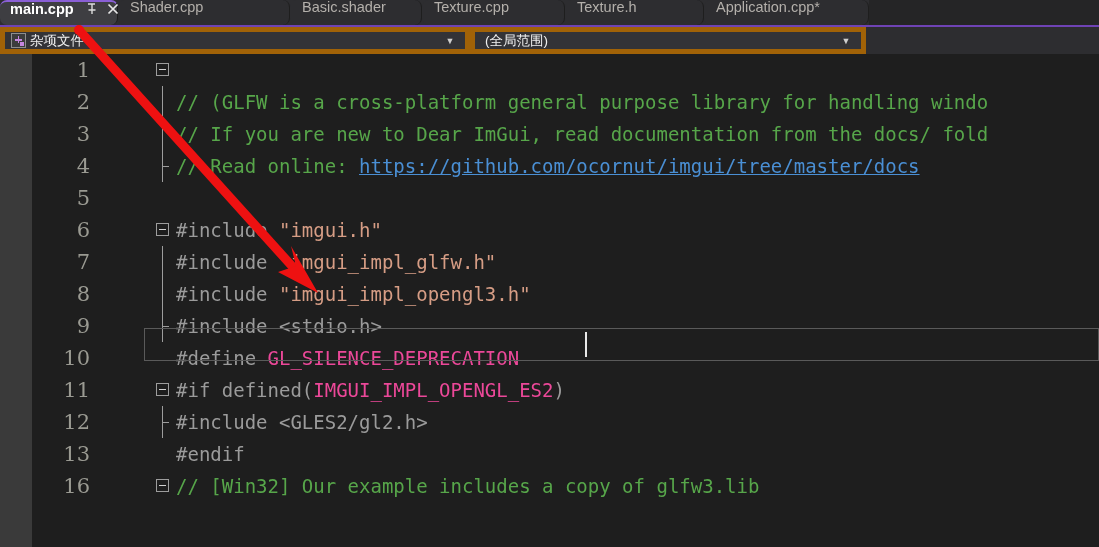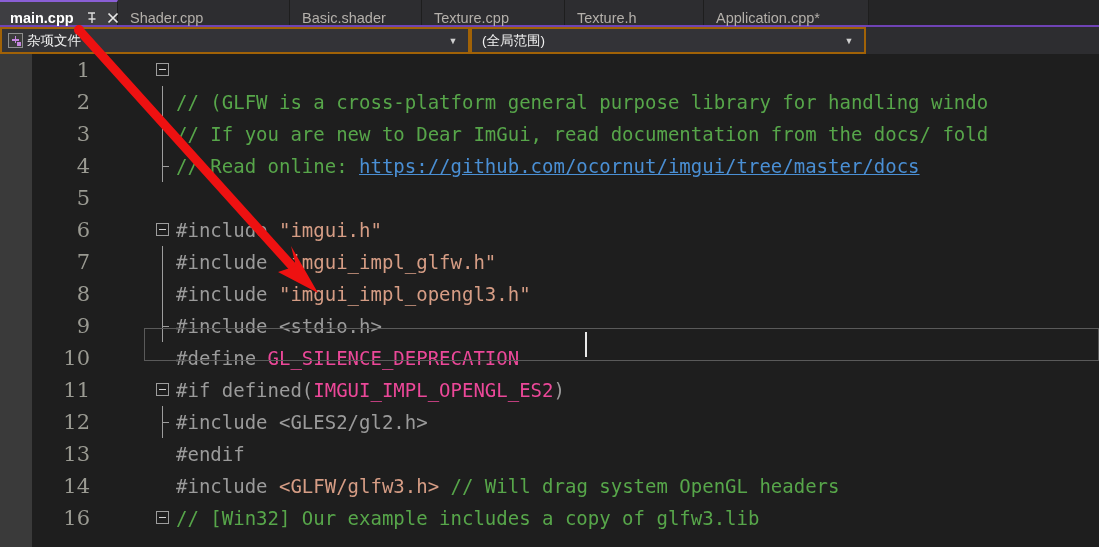--- a/index.html
+++ b/index.html
@@ -22,29 +22,30 @@
     width: 1099px;
     height: 27px;
     background: #2d2d30;
     display: flex;
     align-items: stretch;
     border-bottom: 2px solid #6f43b5;
     box-sizing: border-box;
   }
   .tab {
     display: flex;
-    align-items: flex-end;
+    align-items: flex-start;
     padding: 0 12px;
     font-size: 14.5px;
     color: #b4b0ab;
     border-right: 1px solid #1e1e1e;
     white-space: nowrap;
     box-sizing: border-box;
     background: #2d2d30;
     user-select: none;
+    border-radius: 7px;
   }
   .tab.active {
     background: #3e3e42;
     color: #ffffff;
     font-weight: bold;
     border-top: 2px solid #8a5fd6;
     padding-top: 0;
     padding-left: 10px;
     padding-right: 6px;
   }
@@ -77,21 +78,21 @@
     background: #2d2d30;
     display: flex;
     align-items: stretch;
     box-sizing: border-box;
   }
   .combo {
     display: flex;
     align-items: center;
     height: 100%;
     background: #333337;
-    border: 2px solid #a16207;
+    border: 5px solid #a16207;
     box-sizing: border-box;
     color: #f0f0f0;
     font-size: 13.5px;
     padding-left: 6px;
     position: relative;
     user-select: none;
   }
   #combo-project { width: 470px; }
   #combo-scope   { width: 396px; }
   .combo .combo-label {
@@ -373,25 +374,20 @@
           <span class="vline endcap"></span>
         </span>
         <span class="code"><span class="tok-pre">#include </span><span class="tok-pre">&lt;GLES2/gl2.h&gt;</span></span>
       </div>
       <div class="line">
         <span class="lineno">13</span>
         <span class="glyph"></span>
         <span class="code"><span class="tok-pre">#endif</span></span>
       </div>
       <div class="line">
-        <span class="lineno">14</span>
-        <span class="glyph"></span>
-        <span class="code"><span class="tok-pre">#include </span><span class="tok-str">&lt;GLFW/glfw3.h&gt;</span><span class="tok-cmt"> // Will drag system OpenGL headers</span></span>
-      </div>
-      <div class="line">
         <span class="lineno">16</span>
         <span class="glyph">
           <span class="collapse-box"></span>
         </span>
         <span class="code"><span class="tok-cmt">// [Win32] Our example includes a copy of glfw3.lib</span></span>
       </div>
     </div>
   <div id="curline-box"></div>
   <div id="caret"></div>
 

